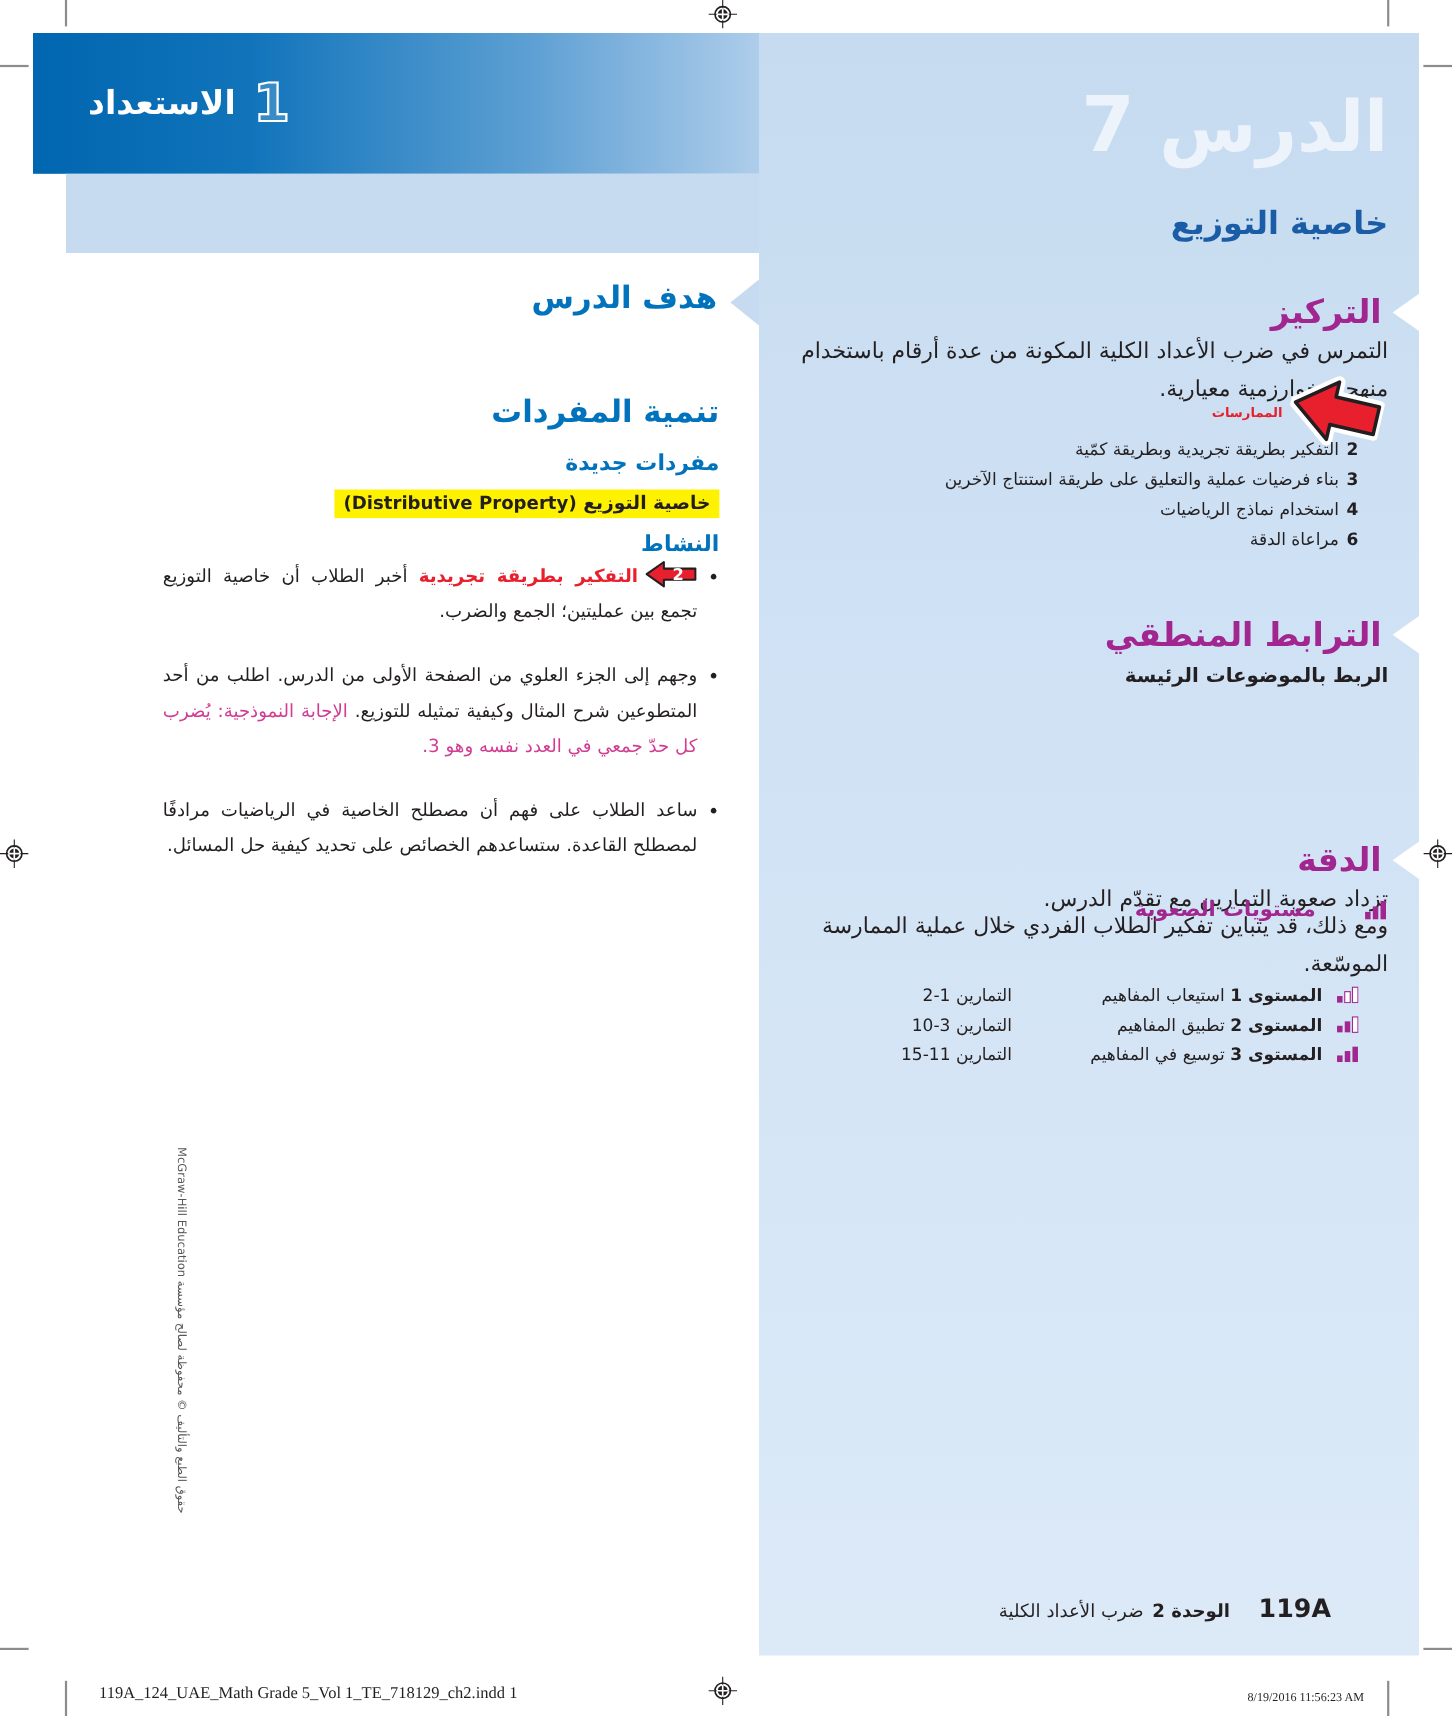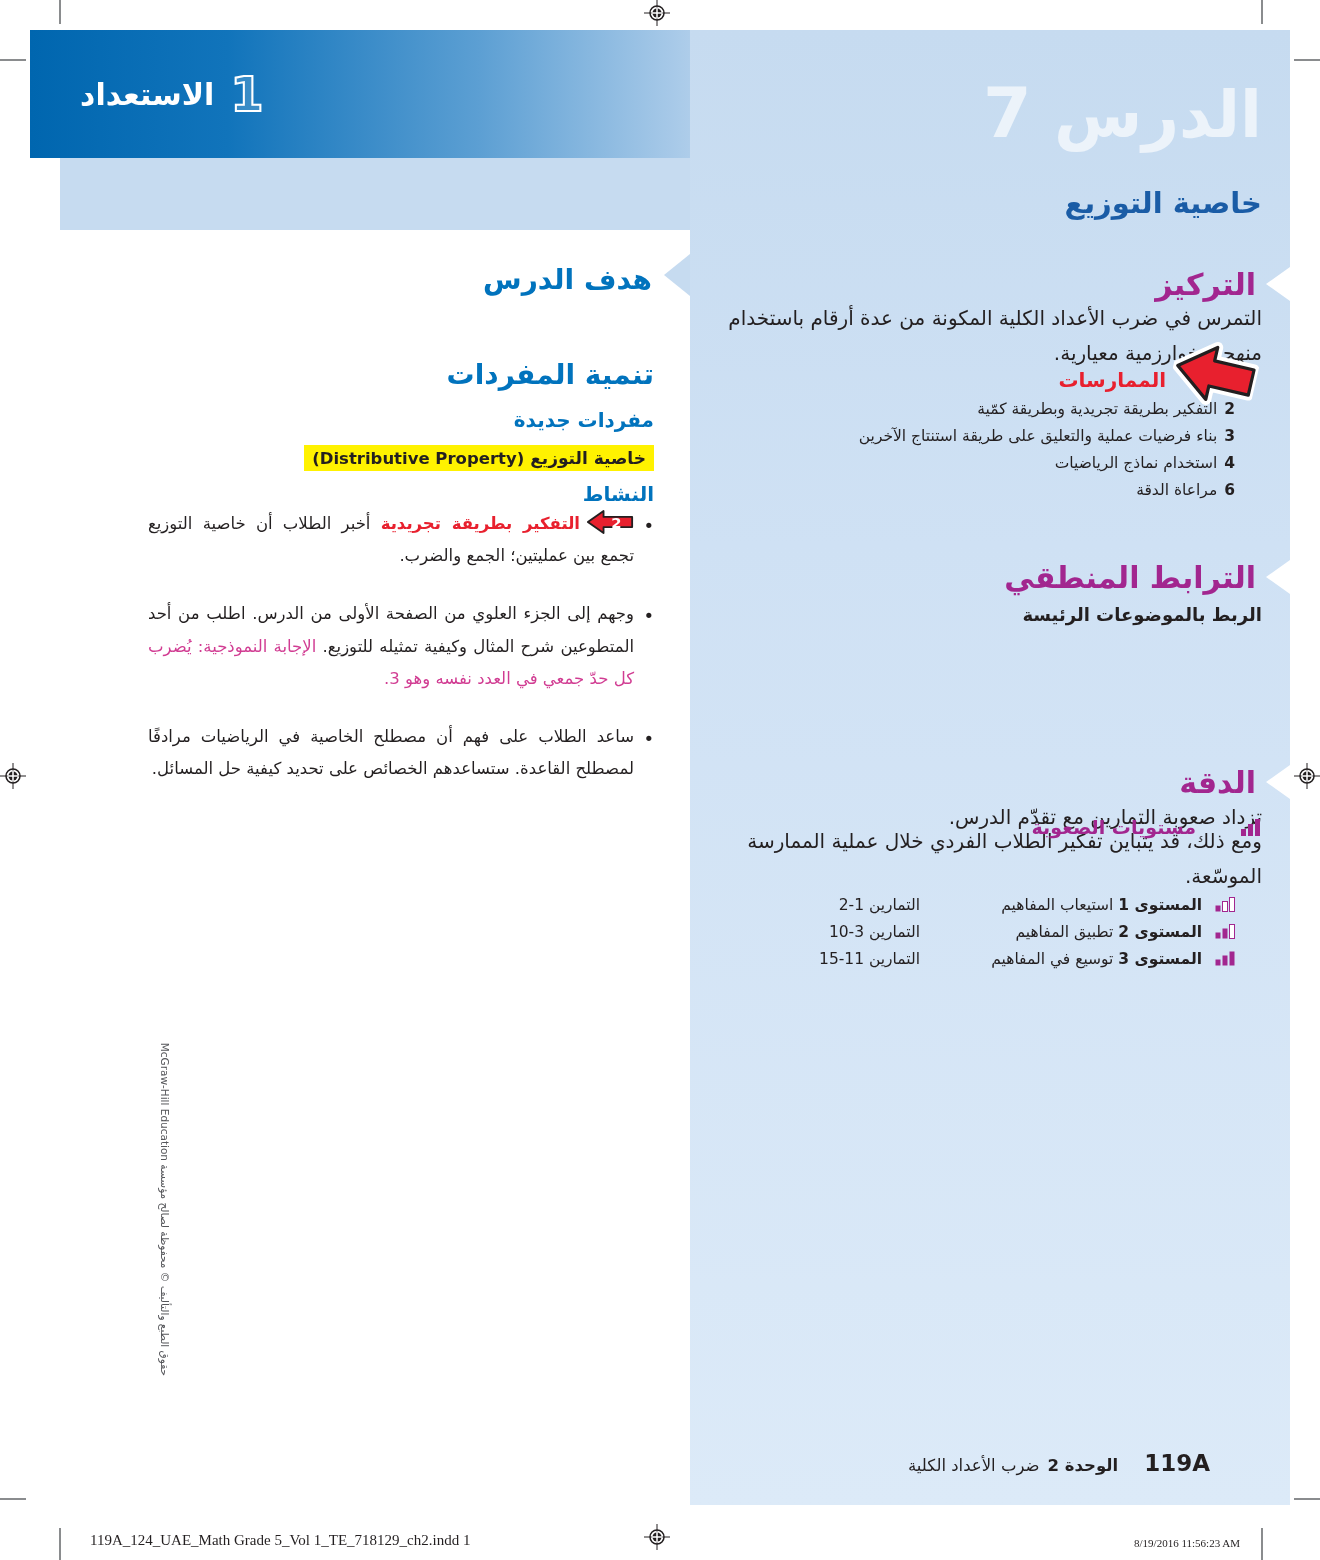--- a/index.html
+++ b/index.html
@@ -18,21 +18,21 @@
   .lesson-title { position:absolute; top:156px; right:28px; font-weight:bold; font-size:29px; color:#1A5CA6; }
 
   .sec-head { position:absolute; right:0; display:flex; direction:rtl; align-items:center; gap:10px; }
   .sec-head .tri { width:0; height:0; border-top:17px solid transparent; border-bottom:17px solid transparent;
                    border-right:24px solid #ffffff; flex:0 0 auto; }
   .sec-head h2 { font-size:30px; font-weight:bold; color:#A2268F; line-height:1.1; }
 
   .body-text { position:absolute; right:28px; font-size:20px; line-height:1.75; color:#231F20; }
 
   .practices-arrow { position:absolute; right:34px; top:310px; transform:rotate(13deg); }
-  .practices-label { position:absolute; right:124px; top:338px; color:#E8202E; font-weight:bold; font-size:20px; }
+  .practices-label { position:absolute; right:124px; top:338px; color:#E8202E; font-weight:bold; font-size:12px; }
   .practices-list { position:absolute; right:55px; top:366px; width:480px; direction:rtl; }
   .practices-list .p-item { font-size:15.5px; line-height:27px; white-space:nowrap; }
   .practices-list .p-num { font-weight:bold; margin-left:7px; }
 
   .sub-head { position:absolute; right:28px; font-size:18px; font-weight:bold; color:#231F20; }
 
   .levels-head { position:absolute; right:28px; display:flex; direction:rtl; align-items:center; gap:6px;
                  color:#A2268F; font-weight:bold; font-size:19px; }
   .level-row { position:absolute; right:55px; left:20px; height:26px; direction:rtl; font-size:15.5px; }
   .level-row .lv-icon { display:inline-block; vertical-align:-2px; margin-left:8px; }
@@ -49,21 +49,21 @@
             background:linear-gradient(to right,#0066AF 0%,#1174BB 30%,#5C9FD3 68%,#AECDEA 100%);
             display:flex; align-items:center; justify-content:flex-end; direction:rtl; padding-left:50px; }
   .banner .step-num { font-size:48px; font-weight:bold; color:rgba(255,255,255,0.15);
                       -webkit-text-stroke:2px #ffffff; margin-left:16px; }
   .banner .step-lbl { font-size:30px; font-weight:bold; color:#ffffff; }
 
   .left-tab { position:absolute; left:30px; top:128px; width:630px; height:72px; background:#C6DBF0; }
 
   .left-col { position:absolute; left:0; top:200px; width:660px; height:1275px; background:#ffffff; direction:rtl; }
 
-  .obj-head { position:absolute; right:0; display:flex; direction:rtl; align-items:flex-end; gap:12px; }
+  .obj-head { position:absolute; right:0; display:flex; direction:rtl; align-items:flex-start; gap:12px; }
   .obj-head .tri { width:0; height:0; border-top:21px solid transparent; border-bottom:21px solid transparent;
                    border-right:26px solid #C6DBF0; }
   .obj-head h2 { font-size:28px; font-weight:bold; color:#0173BD; }
 
   .blue-h2 { position:absolute; right:36px; font-size:28px; font-weight:bold; color:#0173BD; }
   .blue-h3 { position:absolute; right:36px; font-size:20px; font-weight:bold; color:#0173BD; }
   .left-body { position:absolute; right:36px; font-size:17px; line-height:1.8; }
 
   .vocab-term { position:absolute; right:36px; background:#FFF200; padding:3px 8px; direction:rtl;
                 font-weight:bold; font-size:17px; }

